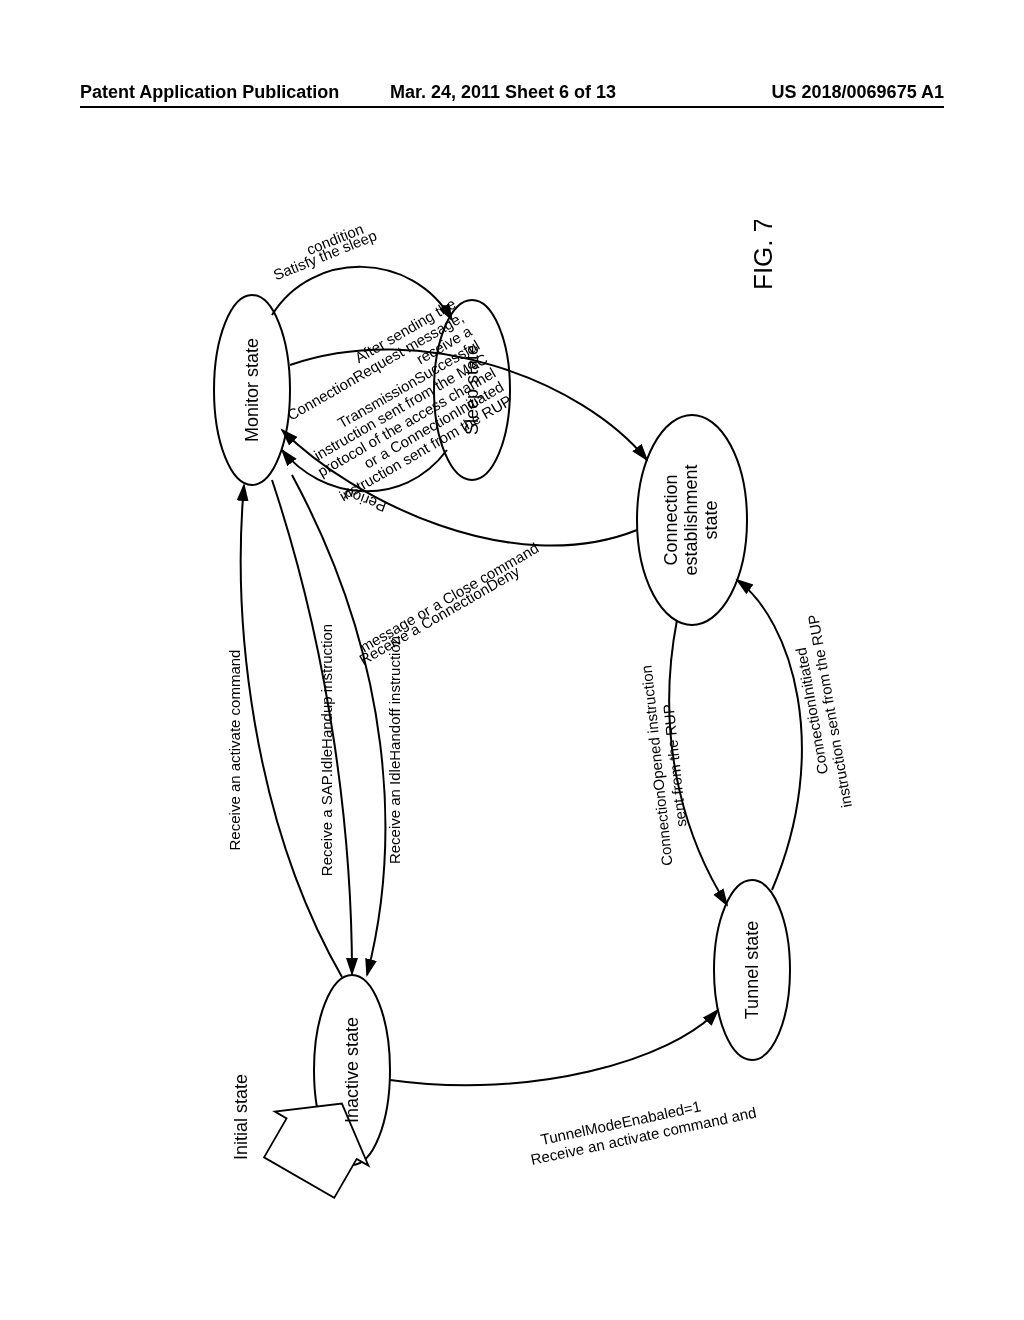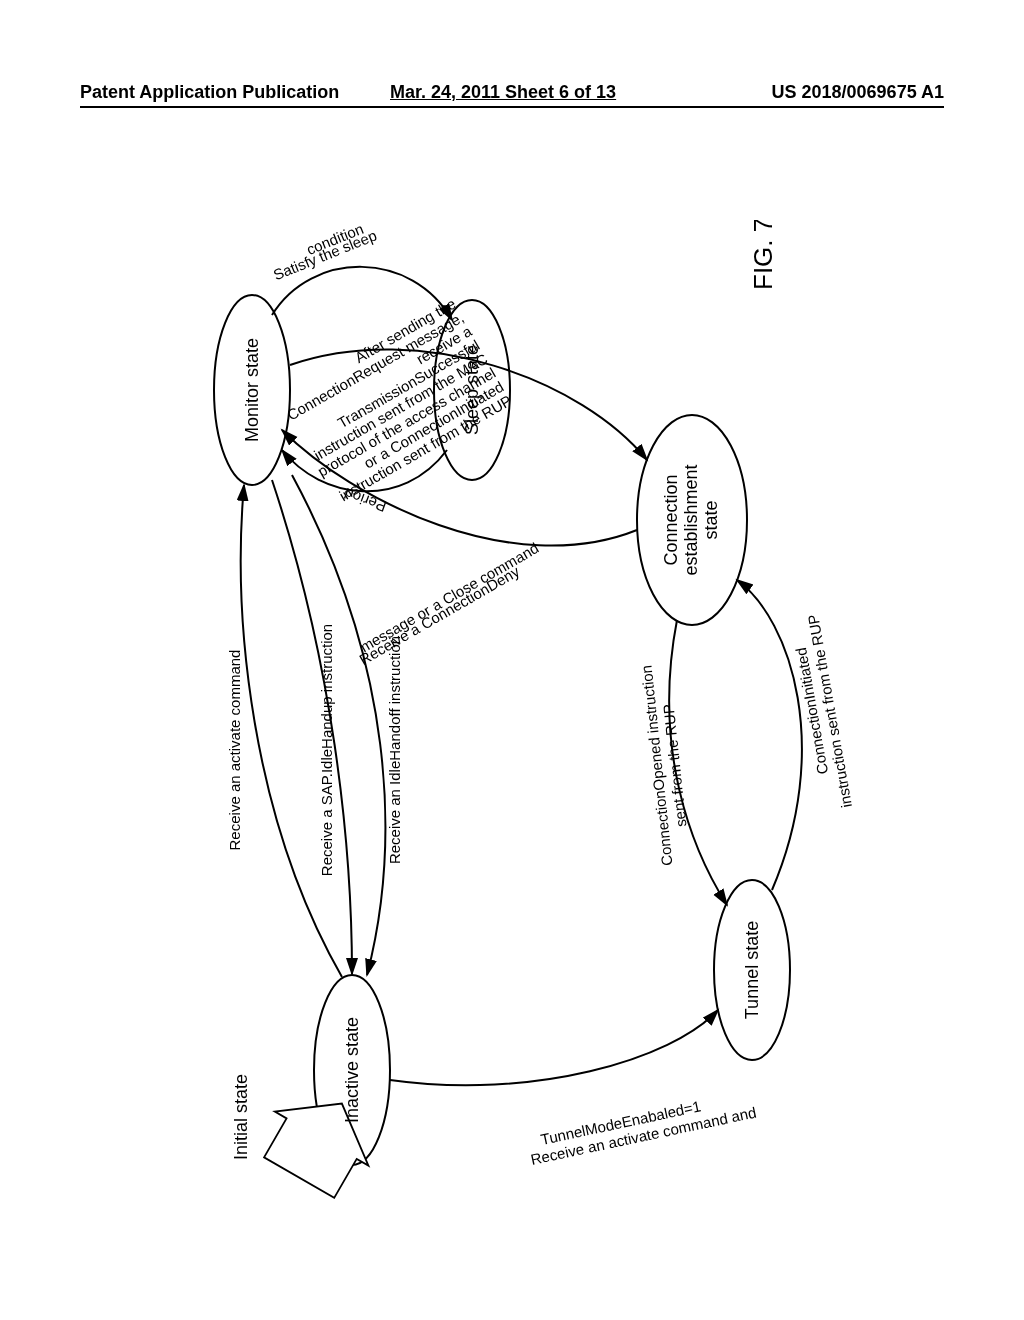--- a/index.html
+++ b/index.html
@@ -33,21 +33,21 @@
   .edge-label { font-size: 15px; }
   .fig-label { font-size: 26px; }
   text { font-family: Arial, Helvetica, sans-serif; }
 </style>
 </head>
 <body>
 
 <div class="page">
   <div class="header">
     <span class="hl" style="left:80px;">Patent Application Publication</span>
-    <span class="hl" style="left:390px;text-decoration:underline;">Mar. 24, 2011  Sheet 6 of 13</span>
+    <span class="hl" style="left:390px;">Mar. 24, 2011  Sheet 6 of 13</span>
     <span class="hl" style="right:80px;">US 2018/0069675 A1</span>
     <div class="rule"></div>
   </div>
 
   <div class="stage-outer">
     <div class="stage">
       <svg width="1000" height="760" viewBox="0 0 1000 760">
         <defs>
           <marker id="arrow" markerWidth="10" markerHeight="10" refX="8" refY="3" orient="auto" markerUnits="strokeWidth">
             <path d="M0,0 L0,6 L9,3 z" fill="#000"></path>

